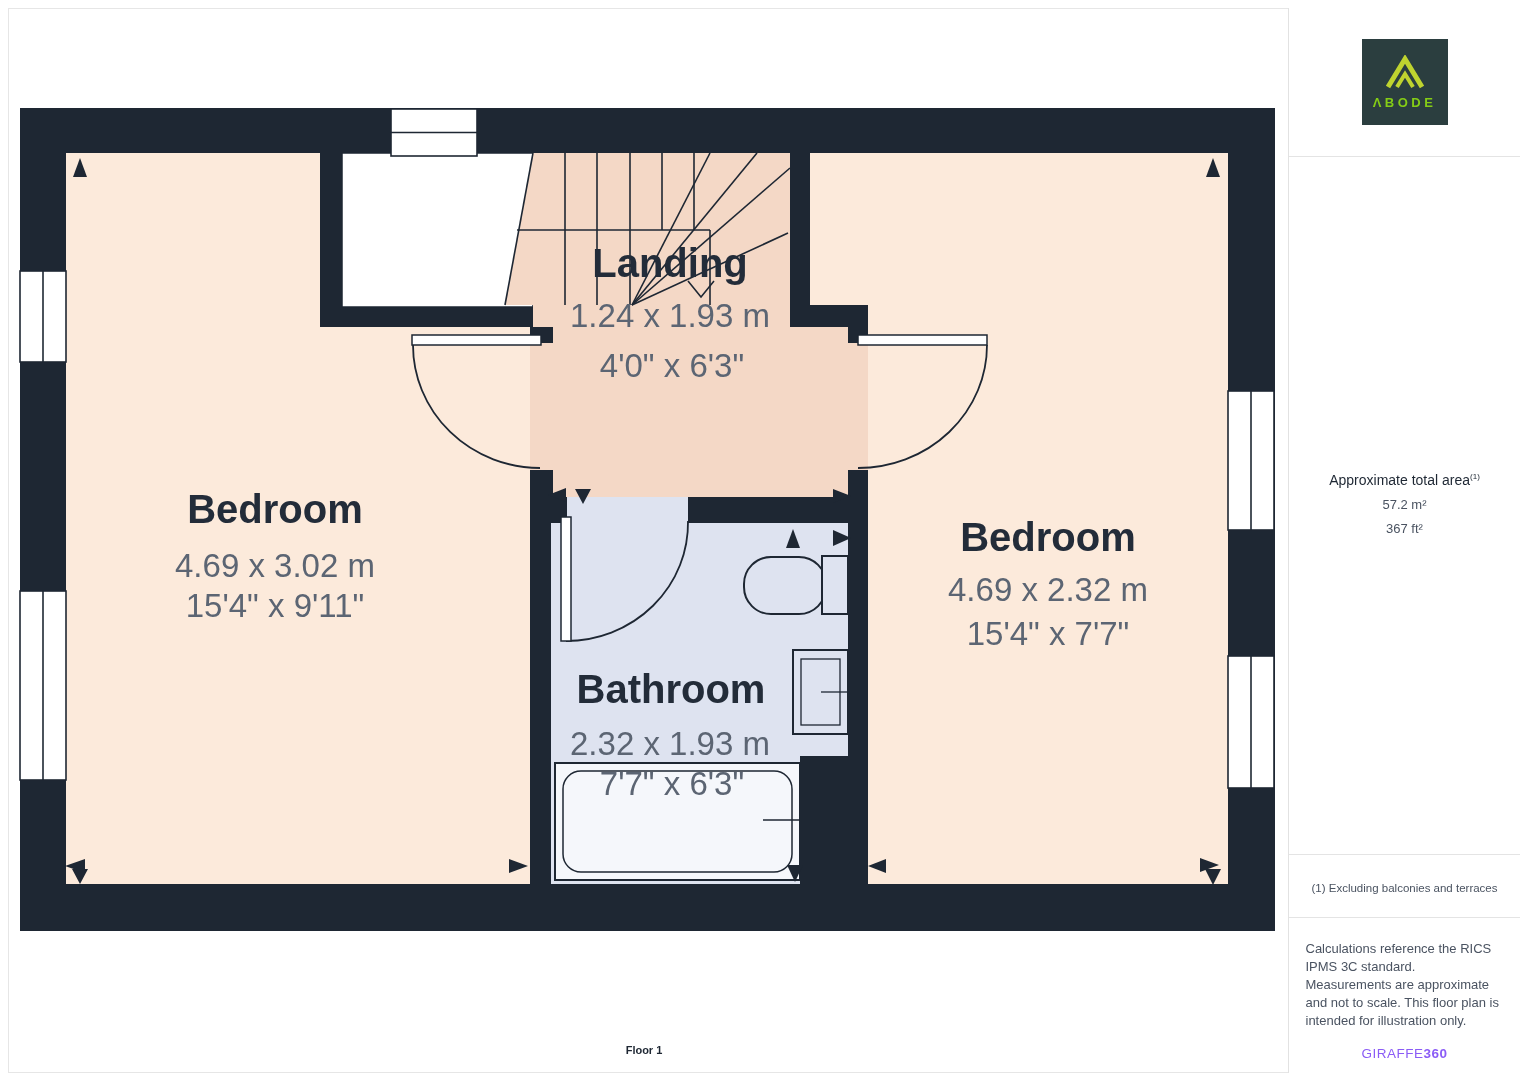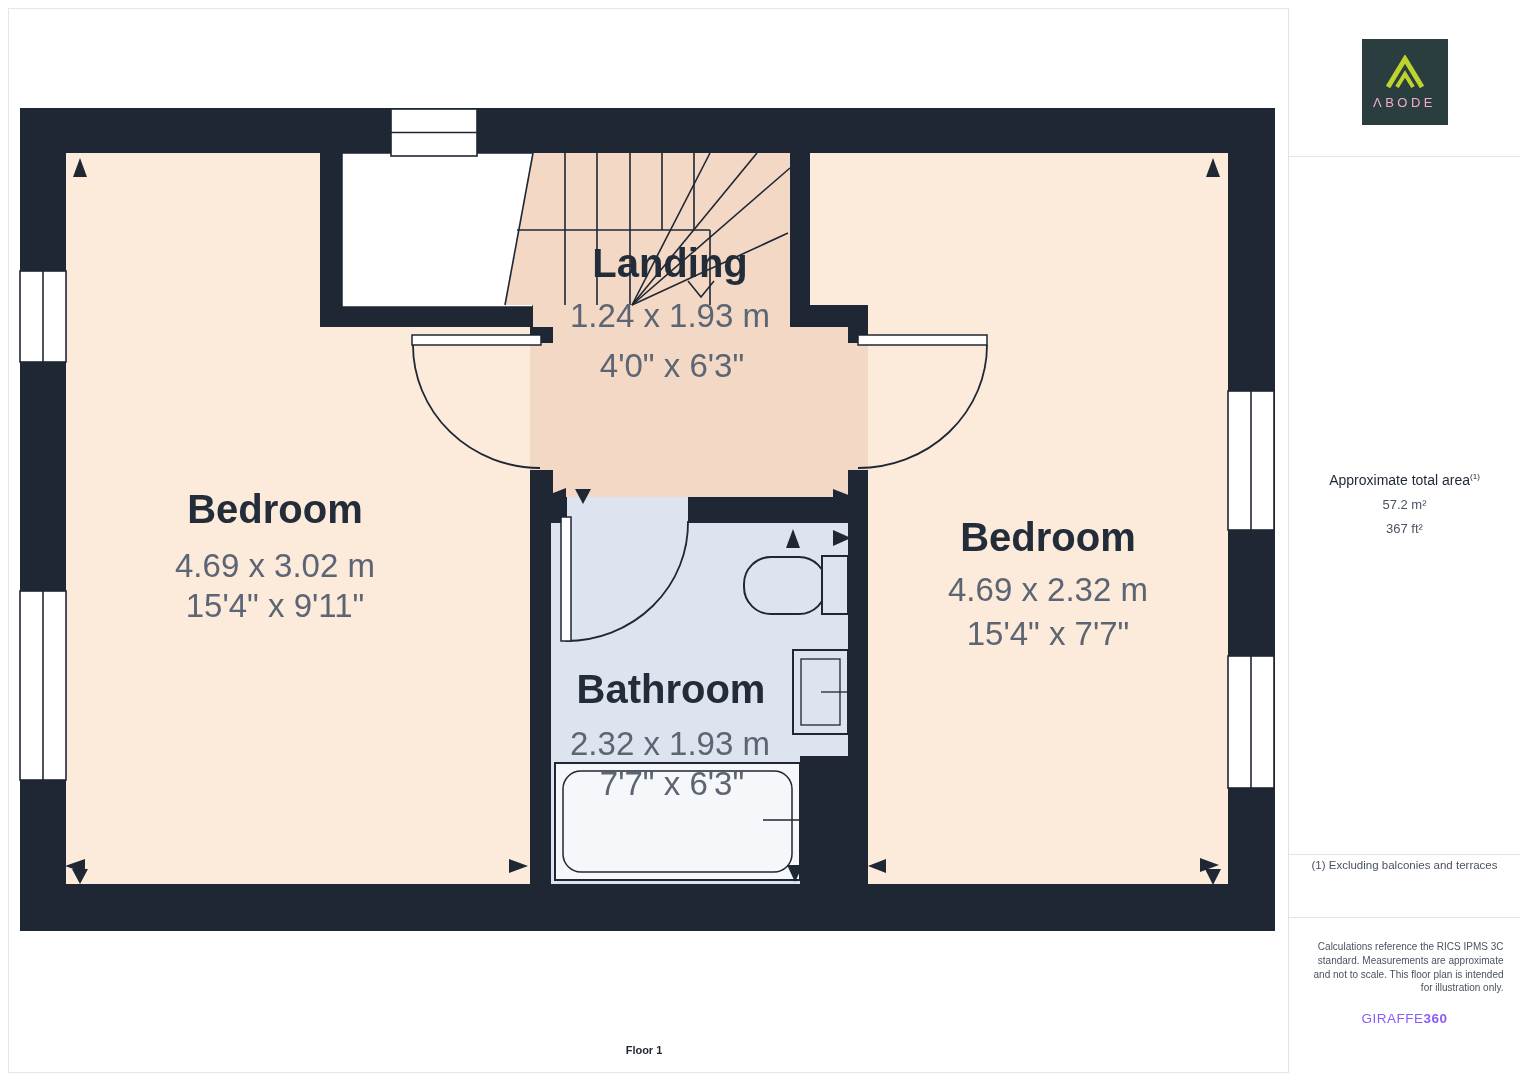--- a/index.html
+++ b/index.html
@@ -7,30 +7,30 @@
   .frame{position:absolute;left:8px;top:8px;right:7px;bottom:7px;border:1px solid #E6E6E6;}
   .plan-svg{position:absolute;left:0;top:0;}
   .floor-label{position:absolute;left:0;top:1044px;width:1288px;text-align:center;
     font-size:11px;font-weight:bold;color:#1E2733;}
   
   .sidebar{position:absolute;top:8px;bottom:7px;left:1288px;right:7px;
     border-left:1px solid #E2E2E2;display:flex;flex-direction:column;background:#fff;}
   .sb-logo{height:148px;border-bottom:1px solid #E4E4E4;display:flex;align-items:center;justify-content:center;}
   .logo-square{width:86px;height:86px;background:#2B3E3F;display:flex;flex-direction:column;
     align-items:center;justify-content:center;gap:6px;}
-  .logo-text{color:#f9a8d4;font-size:13px;letter-spacing:3.5px;font-weight:normal;}
+  .logo-text{color:#84cc16;font-size:13px;letter-spacing:3.5px;font-weight:bold;}
   .sb-area{height:701px;border-bottom:1px solid #E4E4E4;display:flex;flex-direction:column;
     align-items:center;justify-content:center;transform:translateY(-4px);}
   .area-heading{font-size:14px;font-weight:normal;color:#1E2733;}
   .area-heading sup{font-size:8px;}
   .area-val{font-size:13px;color:#4A5361;margin-top:9px;}
-  .sb-footnote{height:58px;border-bottom:1px solid #E4E4E4;display:flex;align-items:flex-start;justify-content:center;}
+  .sb-footnote{height:58px;border-bottom:1px solid #E4E4E4;display:flex;align-items:center;justify-content:center;}
   .footnote-text{font-size:11.5px;color:#4A5361;}
   .sb-disclaimer{flex:1;display:flex;flex-direction:column;align-items:center;padding-top:22px;}
-  .disclaimer-text{width:198px;margin:0;text-align:right;font-size:10px;line-height:1.38;color:#4A5361;}
+  .disclaimer-text{width:198px;margin:0;text-align:left;font-size:13px;line-height:1.38;color:#4A5361;}
   .provider{margin-top:16px;font-size:13.5px;color:#8b5cf6;letter-spacing:0.5px;}
   .provider b{font-weight:bold;}
 </style>
 </head>
 <body>
 
 <div class="frame"></div>
 
 <svg class="plan-svg" width="1288" height="1080" viewBox="0 0 1288 1080">
 

